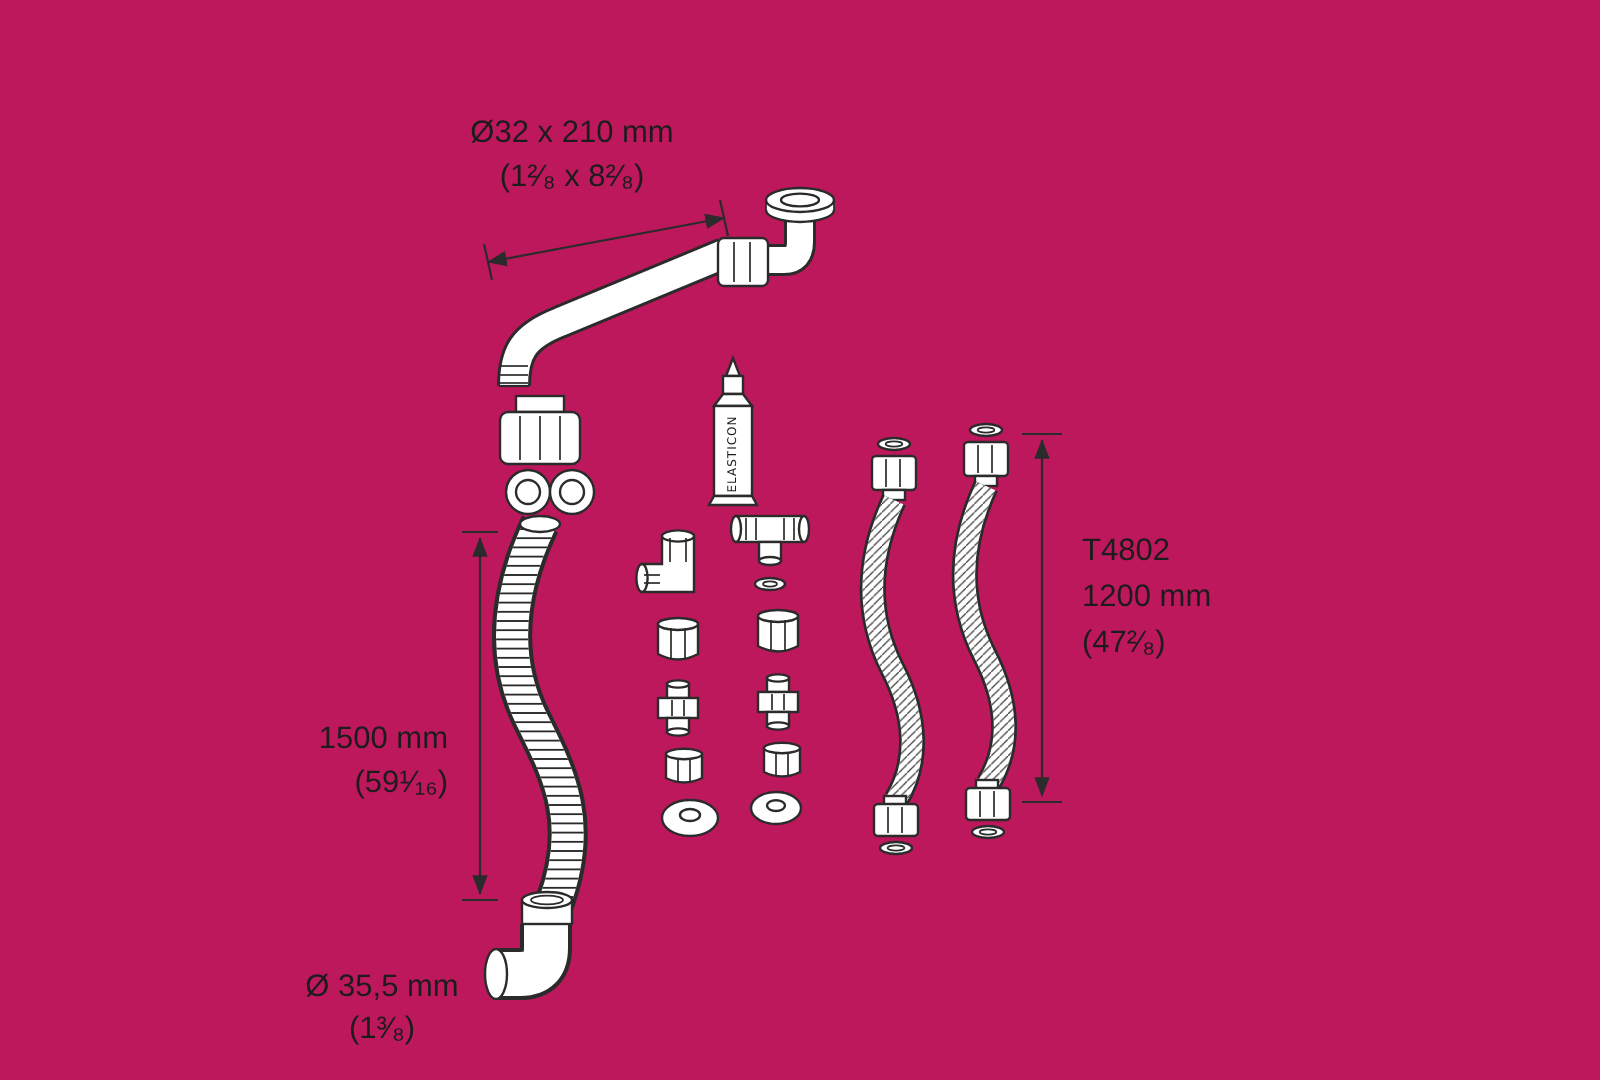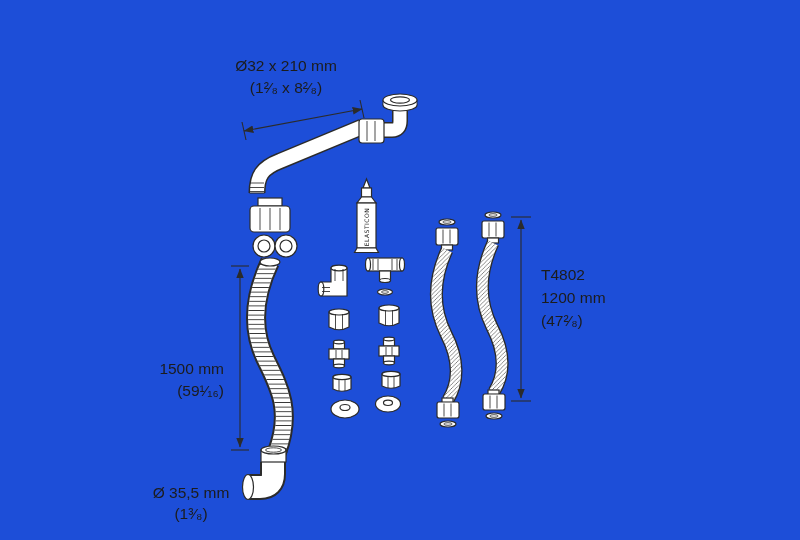--- a/index.html
+++ b/index.html
@@ -1,16 +1,16 @@
 <!DOCTYPE html>
 <html><head>
 <meta charset="utf-8">
 <style>
   html,body{margin:0;padding:0;background:#ffffff;}
-  .stage{position:relative;width:800px;height:540px;background:#1d4ed8;overflow:hidden;
+  .stage{position:relative;width:800px;height:540px;background:#be185d;overflow:hidden;
          font-family:"Liberation Sans","DejaVu Sans",sans-serif;text-align:center;}
   svg{display:block;}
   .o{fill:#ffffff;stroke:#2b2b2b;stroke-width:1.2;}
   .l{fill:none;stroke:#2b2b2b;stroke-width:0.85;}
   .dim{fill:none;stroke:#2b2b2b;stroke-width:1.1;}
   .td{fill:none;stroke:#2b2b2b;}
   .tw{fill:none;stroke:#ffffff;}
   .lbl{font-size:15.5px;fill:#1c1c1c;font-family:"Liberation Sans","DejaVu Sans",sans-serif;}
   .microlbl{font-size:6px;fill:#1c1c1c;letter-spacing:0.5px;font-family:"DejaVu Sans",sans-serif;}
 </style>

